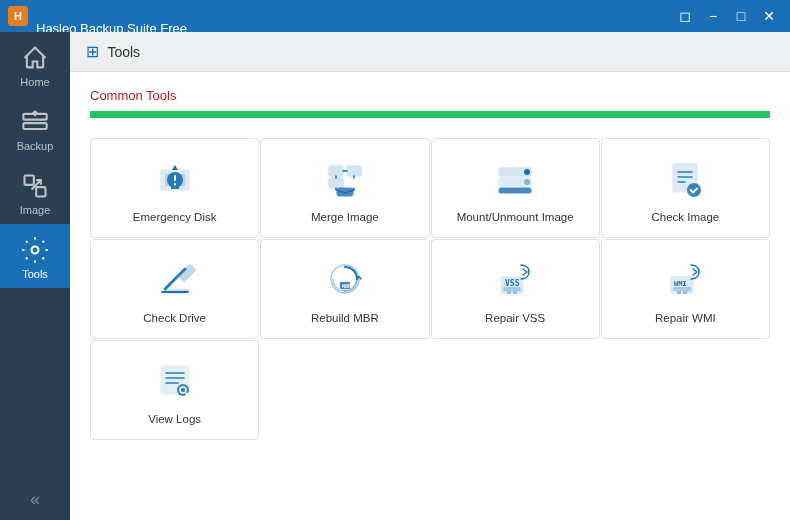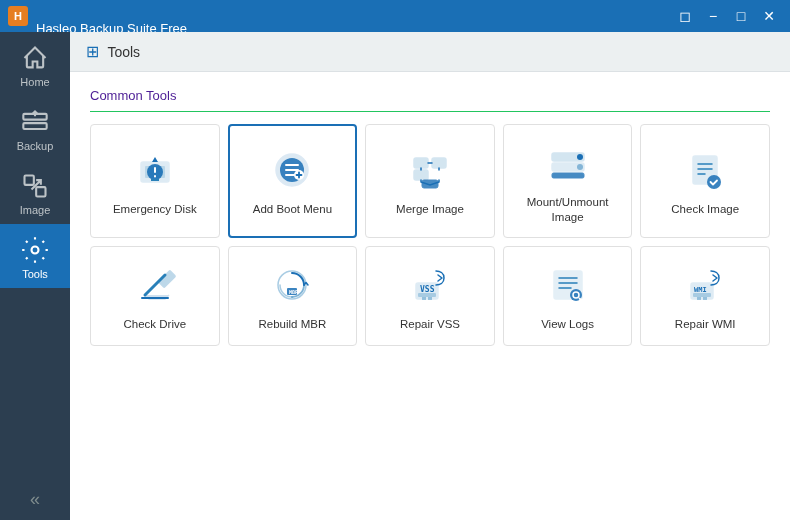--- a/index.html
+++ b/index.html
@@ -87,31 +87,31 @@
     .page-header-title { font-size: 14px; color: #333; font-weight: 500; }
 
     
     .page-content {
       flex: 1;
       overflow-y: auto;
       padding: 16px 20px;
     }
     .section-title {
       font-size: 13px;
-      color: #4c1d95;
-      margin-bottom: 12px;
+      color: #b91c1c;
+      margin-bottom: 20px;
       padding-bottom: 8px;
-      border-bottom: 1px solid #22c55e;
+      border-bottom: 7px solid #22c55e;
     }
 
     
     .tool-grid {
       display: grid;
-      grid-template-columns: repeat(5, 1fr);
-      gap: 8px;
+      grid-template-columns: repeat(4, 1fr);
+      gap: 1px;
     }
     .tool-item {
       display: flex;
       flex-direction: column;
       align-items: center;
       justify-content: center;
       padding: 16px 8px 12px;
       border: 1px solid #e0e0e0;
       border-radius: 4px;
       cursor: pointer;
@@ -199,33 +199,20 @@
             <rect x="8" y="14" width="28" height="20" rx="2" fill="#2980b9" opacity="0.15" stroke="#2980b9" stroke-width="1.5"></rect>
             <rect x="12" y="18" width="20" height="12" rx="1" fill="#2980b9" opacity="0.2"></rect>
             <circle cx="22" cy="24" r="8" fill="#1a6fb5" opacity="0.9"></circle>
             <path d="M22 20v4M22 28v.5" stroke="white" stroke-width="2" stroke-linecap="round"></path>
             <path d="M18 32h8" stroke="#2980b9" stroke-width="2"></path>
             <path d="M19 14l3-5 3 5" fill="#1a6fb5"></path>
           </svg>
           <span class="tool-label">Emergency Disk</span>
         </div>
 
-        <div class="tool-item selected">
-          <svg viewBox="0 0 44 44" fill="none">
-            <circle cx="22" cy="22" r="16" fill="#1a6fb5" opacity="0.15" stroke="#1a6fb5" stroke-width="1.5"></circle>
-            <circle cx="22" cy="22" r="12" fill="#1a6fb5" opacity="0.85"></circle>
-            <line x1="16" y1="17" x2="28" y2="17" stroke="white" stroke-width="2" stroke-linecap="round"></line>
-            <line x1="16" y1="22" x2="28" y2="22" stroke="white" stroke-width="2" stroke-linecap="round"></line>
-            <line x1="16" y1="27" x2="24" y2="27" stroke="white" stroke-width="2" stroke-linecap="round"></line>
-            <circle cx="29" cy="27" r="5" fill="white"></circle>
-            <line x1="29" y1="24.5" x2="29" y2="29.5" stroke="#1a6fb5" stroke-width="1.8" stroke-linecap="round"></line>
-            <line x1="26.5" y1="27" x2="31.5" y2="27" stroke="#1a6fb5" stroke-width="1.8" stroke-linecap="round"></line>
-          </svg>
-          <span class="tool-label">Add Boot Menu</span>
-        </div>
 
 
         <div class="tool-item">
           <svg viewBox="0 0 44 44" fill="none">
             <rect x="6" y="10" width="14" height="10" rx="2" fill="#2980b9" opacity="0.2" stroke="#2980b9" stroke-width="1.5"></rect>
             <rect x="24" y="10" width="14" height="10" rx="2" fill="#2980b9" opacity="0.2" stroke="#2980b9" stroke-width="1.5"></rect>
             <rect x="6" y="22" width="14" height="10" rx="2" fill="#2980b9" opacity="0.2" stroke="#2980b9" stroke-width="1.5"></rect>
             <path d="M20 15h4M13 20v2M31 20v2M13 32v2l9 3 9-3v-2" stroke="#1a6fb5" stroke-width="1.5" stroke-linecap="round"></path>
             <rect x="14" y="32" width="16" height="8" rx="2" fill="#1a6fb5" opacity="0.8" stroke="#1a6fb5" stroke-width="1"></rect>
           </svg>
@@ -286,41 +273,41 @@
             <rect x="20" y="34" width="4" height="3" fill="#2980b9" opacity="0.4"></rect>
             <text x="12" y="29" font-size="8" fill="#1a6fb5" font-family="monospace" font-weight="bold">VSS</text>
             <path d="M28 8c4 0 8 2 8 7s-4 7-8 7" stroke="#1a6fb5" stroke-width="1.5" stroke-linecap="round"></path>
             <path d="M30 12l4 3-4 3" stroke="#1a6fb5" stroke-width="1.5" stroke-linecap="round" stroke-linejoin="round"></path>
           </svg>
           <span class="tool-label">Repair VSS</span>
         </div>
 
         <div class="tool-item">
           <svg viewBox="0 0 44 44" fill="none">
+            <rect x="8" y="20" width="22" height="16" rx="2" fill="#2980b9" opacity="0.15" stroke="#2980b9" stroke-width="1.5"></rect>
+            <rect x="10" y="30" width="18" height="4" rx="1" fill="#2980b9" opacity="0.3"></rect>
+            <rect x="14" y="34" width="4" height="3" fill="#2980b9" opacity="0.4"></rect>
+            <rect x="20" y="34" width="4" height="3" fill="#2980b9" opacity="0.4"></rect>
+            <text x="11" y="29" font-size="7" fill="#1a6fb5" font-family="monospace" font-weight="bold">WMI</text>
+            <path d="M28 8c4 0 8 2 8 7s-4 7-8 7" stroke="#1a6fb5" stroke-width="1.5" stroke-linecap="round"></path>
+            <path d="M30 12l4 3-4 3" stroke="#1a6fb5" stroke-width="1.5" stroke-linecap="round" stroke-linejoin="round"></path>
+          </svg>
+          <span class="tool-label">Repair WMI</span>
+        </div>
+
+        <div class="tool-item">
+          <svg viewBox="0 0 44 44" fill="none">
             <rect x="8" y="8" width="28" height="28" rx="2" fill="#2980b9" opacity="0.12" stroke="#2980b9" stroke-width="1.5"></rect>
             <line x1="13" y1="15" x2="31" y2="15" stroke="#2980b9" stroke-width="1.5" stroke-linecap="round"></line>
             <line x1="13" y1="20" x2="31" y2="20" stroke="#2980b9" stroke-width="1.5" stroke-linecap="round"></line>
             <line x1="13" y1="25" x2="25" y2="25" stroke="#2980b9" stroke-width="1.5" stroke-linecap="round"></line>
             <circle cx="30" cy="32" r="6" fill="#1a6fb5" opacity="0.85"></circle>
             <circle cx="30" cy="32" r="3" fill="none" stroke="white" stroke-width="1.5"></circle>
             <line x1="33.5" y1="35.5" x2="36" y2="38" stroke="white" stroke-width="1.8" stroke-linecap="round"></line>
           </svg>
           <span class="tool-label">View Logs</span>
         </div>
 
-        <div class="tool-item">
-          <svg viewBox="0 0 44 44" fill="none">
-            <rect x="8" y="20" width="22" height="16" rx="2" fill="#2980b9" opacity="0.15" stroke="#2980b9" stroke-width="1.5"></rect>
-            <rect x="10" y="30" width="18" height="4" rx="1" fill="#2980b9" opacity="0.3"></rect>
-            <rect x="14" y="34" width="4" height="3" fill="#2980b9" opacity="0.4"></rect>
-            <rect x="20" y="34" width="4" height="3" fill="#2980b9" opacity="0.4"></rect>
-            <text x="11" y="29" font-size="7" fill="#1a6fb5" font-family="monospace" font-weight="bold">WMI</text>
-            <path d="M28 8c4 0 8 2 8 7s-4 7-8 7" stroke="#1a6fb5" stroke-width="1.5" stroke-linecap="round"></path>
-            <path d="M30 12l4 3-4 3" stroke="#1a6fb5" stroke-width="1.5" stroke-linecap="round" stroke-linejoin="round"></path>
-          </svg>
-          <span class="tool-label">Repair WMI</span>
-        </div>
-
       </div>
     </div>
   </div>
 
 </div>
 
 </body></html>

